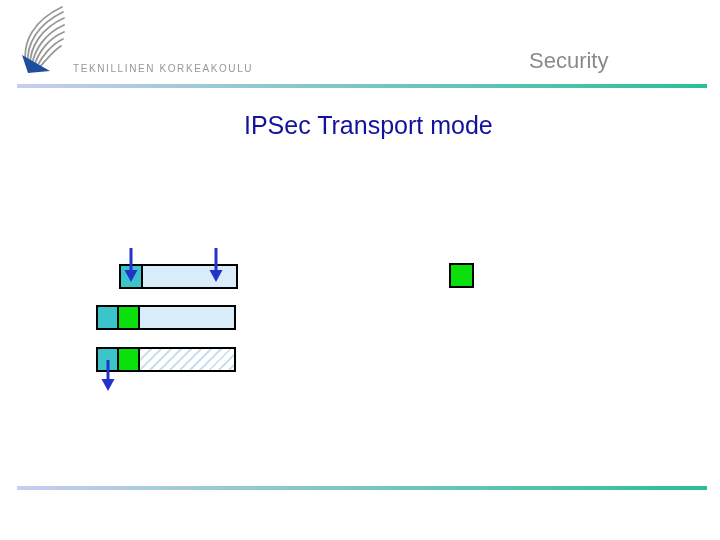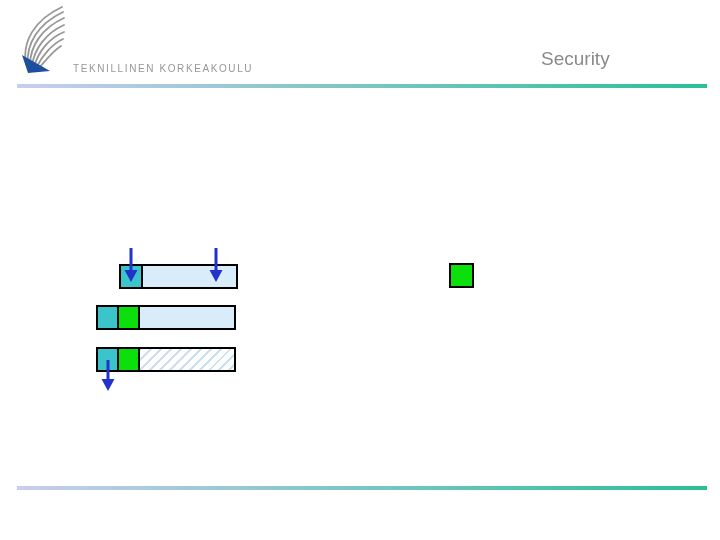--- a/index.html
+++ b/index.html
@@ -29,24 +29,23 @@
     font-family: Liberation Sans, sans-serif;
     font-size: 10px;
     letter-spacing: 1.6px;
     color: var(--logo-gray);
     white-space: nowrap;
   }
   .page-label {
     position: absolute;
     left: 529px;
     top: 48px;
-    font-size: 19px;
+    font-size: 22px;
     color: var(--header-gray);
     white-space: nowrap;
-    margin-left: 12px;
   }
   .rule {
     position: absolute;
     left: 17px;
     width: 690px;
     height: 4px;
     background: linear-gradient(to right, var(--rule-gradient-left), var(--rule-gradient-right));
   }
   .rule-top { top: 84px; }
   .rule-bottom { top: 486px; }
@@ -114,20 +113,21 @@
     </g>
     <polygon class="sail-triangle" points="4,49 32,65 10,67" fill="#1d4f9e"></polygon>
   </svg>
 
   <div class="logo-text">TEKNILLINEN KORKEAKOULU</div>
 
   <div class="page-label">Security</div>
 
   <div class="rule rule-top"></div>
 
+  <div class="slide-title">IPSec Transport mode</div>
 
   <div class="diagram">
       <div class="bar" style="left: 119px; top: 264px; height: 25px;">
         <div class="seg seg-teal" style="width: 22px;"></div>
         <div class="seg seg-lightblue" style="width: 93px;"></div>
       </div>
       <div class="bar" style="left: 96px; top: 305px; height: 25px;">
         <div class="seg seg-teal" style="width: 21px;"></div>
         <div class="seg seg-green" style="width: 21px;"></div>
         <div class="seg seg-lightblue" style="width: 94px;"></div>

